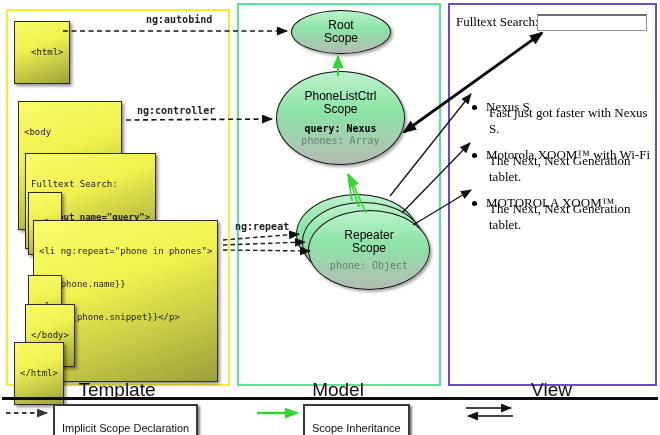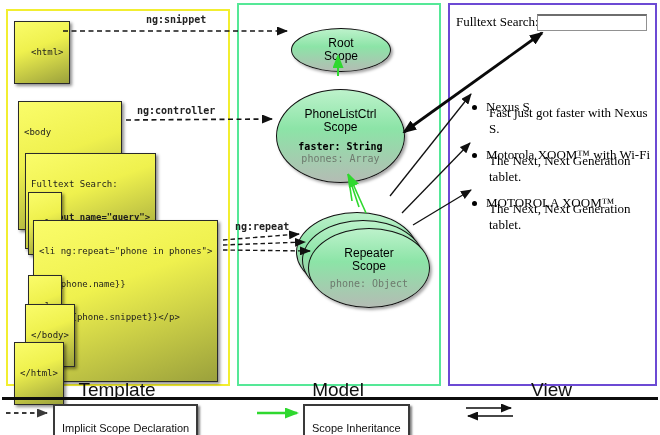--- a/index.html
+++ b/index.html
@@ -16,21 +16,21 @@
     box-shadow:2px 2px 3px rgba(0,0,0,.45);
     font-family:"DejaVu Sans Mono",monospace;font-size:9px;line-height:11px;
     color:#1c1c1c;padding:3px 5px;white-space:pre;}
   .code-box .b{font-weight:bold;}
 
   
   .ellipse{position:absolute;border:1.5px solid #111;border-radius:50%;
     background:linear-gradient(180deg,#bdf2cb 0%,#8ce4a7 42%,#b4bcb4 100%);
     box-shadow:2px 2px 3px rgba(0,0,0,.35);
     display:flex;flex-direction:column;align-items:center;justify-content:center;
-    text-align:center;margin-top:18px;}
+    text-align:center;}
   .scope-title{font-size:12px;line-height:13.5px;color:#000;}
   .scope-prop{font-family:"DejaVu Sans Mono",monospace;font-size:10px;line-height:12px;}
   .prop-bold{font-weight:bold;color:#000;}
   .prop-gray{color:#6e7a6e;}
 
   
   .arrow-label{position:absolute;font-family:"DejaVu Sans Mono",monospace;
     font-weight:bold;font-size:10px;color:#222;white-space:nowrap;}
 
   
@@ -96,33 +96,33 @@
   </div>
 
   <div class="ellipse" style="left:291px;top:10px;width:98px;height:42px;">
     <div class="scope-title">Root</div>
     <div class="scope-title">Scope</div>
   </div>
 
   <div class="ellipse" style="left:276px;top:71px;width:127px;height:92px;">
     <div class="scope-title">PhoneListCtrl</div>
     <div class="scope-title">Scope</div>
-    <div class="scope-prop prop-bold" style="margin-top:6px;">faster: String</div>
+    <div class="scope-prop prop-bold" style="margin-top:6px;">query: Nexus</div>
     <div class="scope-prop prop-gray">phones: Array</div>
   </div>
 
   <div class="ellipse" style="left:296px;top:194px;width:120px;height:78px;"></div>
   <div class="ellipse" style="left:302px;top:202px;width:120px;height:78px;"></div>
   <div class="ellipse" style="left:308px;top:210px;width:120px;height:78px;">
     <div class="scope-title">Repeater</div>
     <div class="scope-title">Scope</div>
     <div class="scope-prop prop-gray" style="margin-top:4px;">phone: Object</div>
   </div>
 
-  <div class="arrow-label" style="left:146px;top:14px;">ng:snippet</div>
+  <div class="arrow-label" style="left:146px;top:14px;">ng:autobind</div>
   <div class="arrow-label" style="left:137px;top:105px;">ng:controller</div>
   <div class="arrow-label" style="left:235px;top:221px;">ng:repeat</div>
 
   <div class="v-serif" style="position:absolute;left:456px;top:14px;">Fulltext Search:</div>
   <input id="search-input" type="text" value="" style="">
 
   <div class="v-name v-serif" style="top:82px;">
     <span class="dot"></span>
     <span>Nexus S</span>
   </div>

